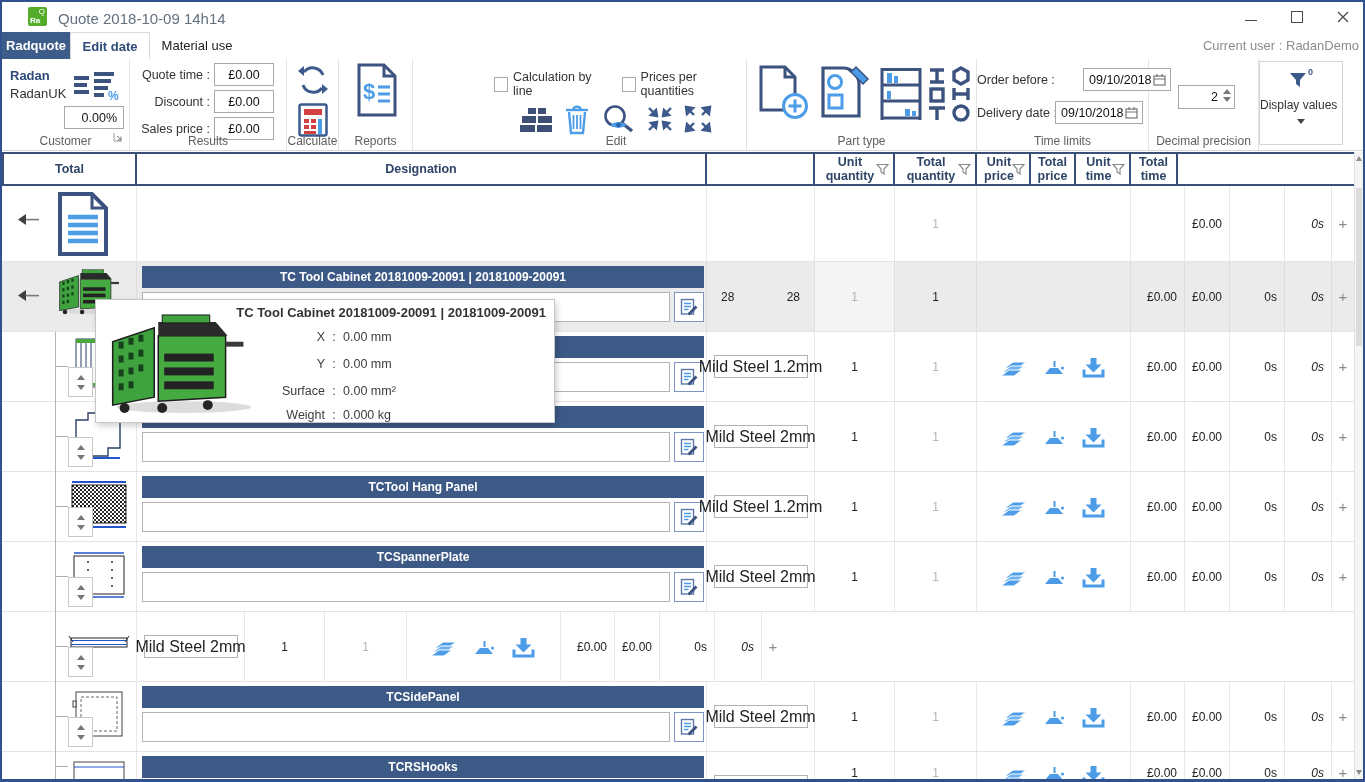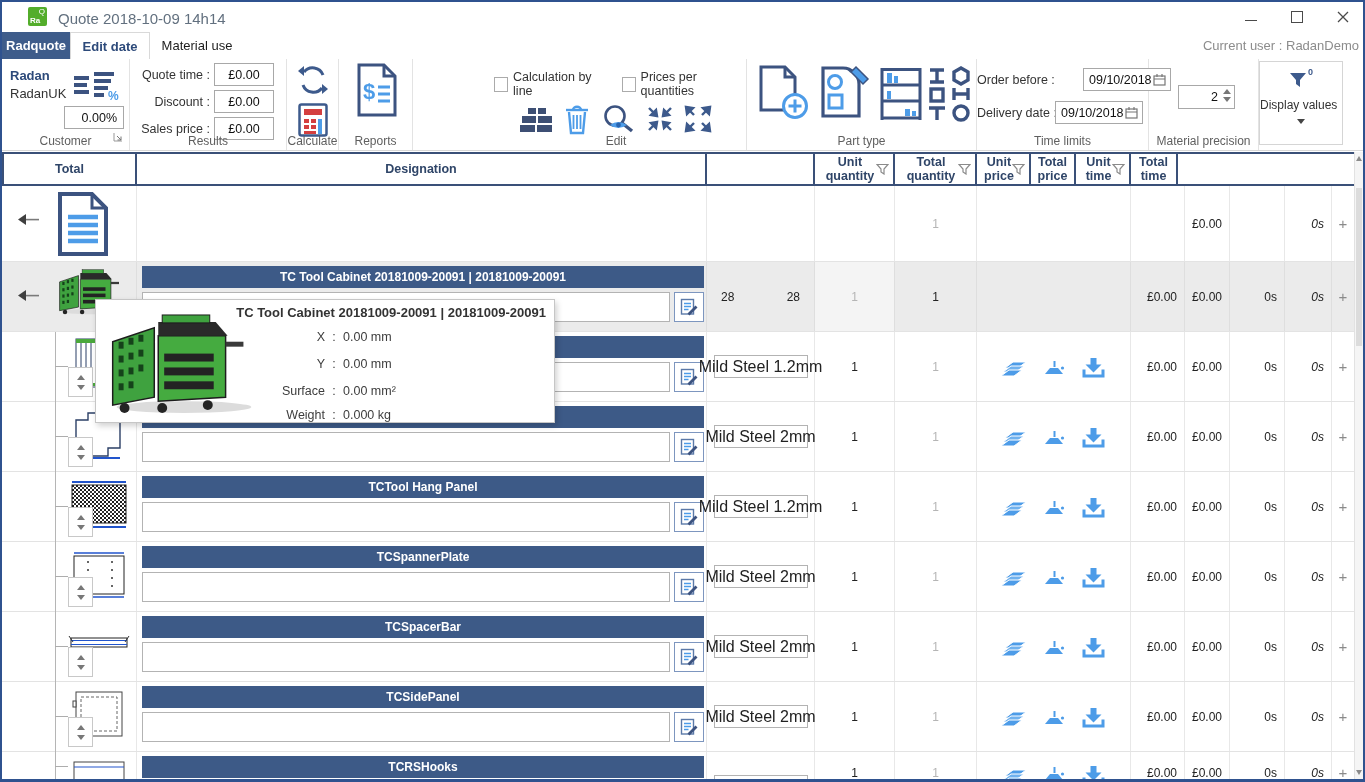--- a/index.html
+++ b/index.html
@@ -426,21 +426,21 @@
     </div>
 
     <div class="grp g-dec">
       <div class="rbox decbox">
         <span>2</span>
         <span class="spin-mini">
           <i class="tri-u"></i>
           <i class="tri-d"></i>
         </span>
       </div>
-      <div class="grplabel">Material precision</div>
+      <div class="grplabel">Decimal precision</div>
     </div>
 
     <div class="grp g-disp">
       <div class="disp-funnel">
         <svg width="26" height="20">
           <path d="M2 3 H18 L12 10 V17 L8 14 V10 Z" fill="#3d5a8c"></path>
           <text x="19" y="8" font-size="9" font-weight="bold" fill="#3d5a8c" font-family="Liberation Sans,sans-serif"></text>
         </svg>
         <span style="position:absolute;margin-left:-6px;margin-top:-3px;font-size:9px;font-weight:bold;color:#3d5a8c;">0</span>
       </div>
@@ -765,31 +765,20 @@
         <svg class="thumb" style="left:66px;top:16px;" width="62" height="30">
           <rect x="3" y="10" width="56" height="9" fill="#fff" stroke="#222"></rect>
           <path d="M3 12.5 H59 M3 16.5 H59" stroke="#2255cc" stroke-width="1.2"></path>
           <path d="M1 8 L5 14 M57 14 L61 8" stroke="#333" stroke-width="1"></path>
         </svg>
         <div class="spin">
             <i class="tri-u"></i>
             <i class="tri-d"></i>
           </div>
       </div>
-      <div class="cell w-des">
-        <div class="dbar">TCSpacerBar</div>
-        <div class="dline">
-          <div class="dinput"></div>
-          <button class="nbtn">
-              <svg width="19" height="19">
-                <use href="#note-icon"></use>
-              </svg>
-            </button>
-        </div>
-      </div>
       <div class="cell w-mat">
           <div class="matbox">Mild Steel 2mm</div>
         </div>
       <div class="cell w-uq cen">1</div>
       <div class="cell w-tq cen dim">1</div>
       <div class="cell w-ops">
           <div class="ops-icons">
         <svg width="26" height="22">
               <use href="#op-sheets"></use>
             </svg>

